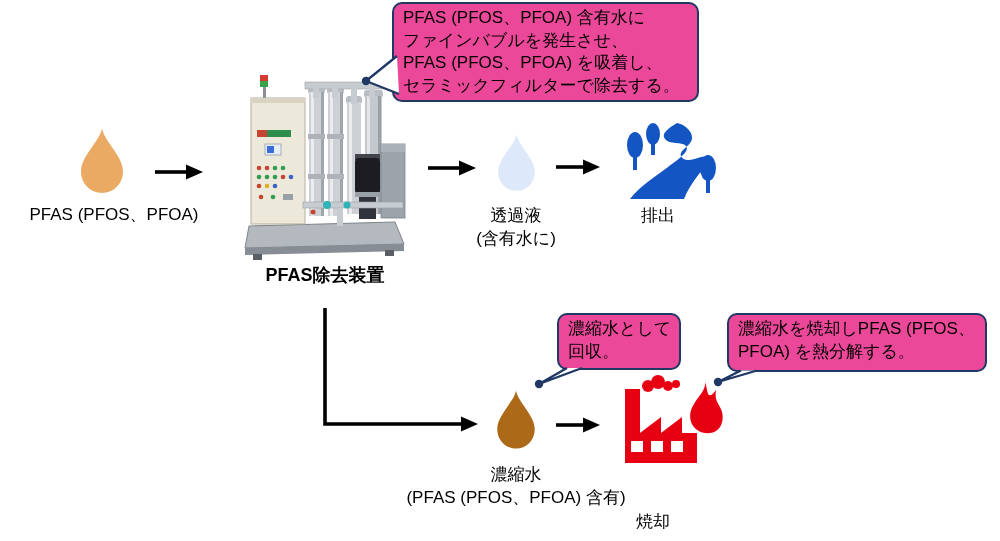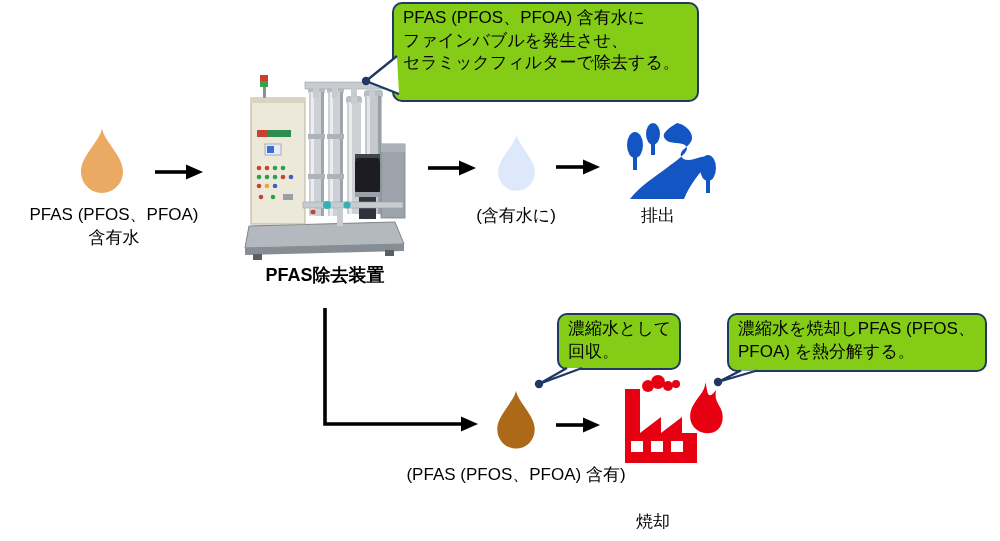--- a/index.html
+++ b/index.html
@@ -3,21 +3,21 @@
 <meta charset="utf-8">
 <style>
   html,body{margin:0;padding:0;background:#fff;}
   #canvas{
     position:relative;width:1000px;height:541px;background:#fff;overflow:hidden;
     font-family:"Liberation Sans","DejaVu Sans",sans-serif;color:#000;
   }
   .abs{position:absolute;}
   
   .callout{
-    position:absolute;box-sizing:border-box;background:#84cc16;
+    position:absolute;box-sizing:border-box;background:#ec4899;
     border:2.5px solid var(--callout_border);border-radius:10px;
     padding:3px 9px;z-index:3;white-space:nowrap;
   }
   .callout .line{font-size:17px;line-height:22.5px;}
   
   .node-label{position:absolute;text-align:center;z-index:2;}
   .node-label .line{font-size:17px;line-height:23px;white-space:nowrap;}
   .machine-label .line{font-size:18px;}
   
   .fill-source{fill:var(--drop_source);}
@@ -35,21 +35,20 @@
 </head>
 <body>
 
 <div id="canvas">
 
   <svg class="abs icon" style="left:74px;top:125px;" width="56" height="71" viewBox="0 0 64 78">
     <path class="fill-source" d="M32,2 C30,16 8,34 8,51 C8,66 19,76 32,76 C45,76 56,66 56,51 C56,34 34,16 32,2 Z"></path>
   </svg>
   <div class="node-label" style="left:14px;top:203px;width:200px;">
     <div class="line">PFAS (PFOS、PFOA)</div>
-    <div class="line">含有水</div>
   </div>
 
   <svg class="abs icon" style="left:243px;top:72px;" width="165" height="192" viewBox="0 0 165 192">
     <g>
       <polygon points="6,154 152,150 161,172 2,176" fill="#b4b9bf" stroke="#7e848c" stroke-width="1"></polygon>
       <polygon points="2,176 161,172 161,179 2,183" fill="#878d95"></polygon>
       <rect x="10" y="182" width="9" height="6" fill="#5a5f66"></rect>
       <rect x="142" y="178" width="9" height="6" fill="#5a5f66"></rect>
     </g>
     <g>
@@ -124,40 +123,42 @@
     </g>
   </svg>
   <div class="node-label machine-label" style="left:240px;top:264px;width:170px;font-weight:bold;">
     <div class="line">PFAS除去装置</div>
   </div>
 
   <svg class="abs icon" style="left:492px;top:129px;" width="49" height="67" viewBox="0 0 64 78">
     <path class="fill-permeate" d="M32,2 C30,16 8,34 8,51 C8,66 19,76 32,76 C45,76 56,66 56,51 C56,34 34,16 32,2 Z"></path>
   </svg>
   <div class="node-label" style="left:431px;top:204px;width:170px;">
+    <div class="line">透過液</div>
     <div class="line">(含有水に)</div>
   </div>
 
   <svg class="abs icon" style="left:620px;top:121px;" width="102" height="80" viewBox="0 0 102 80">
     <path class="fill-river" d="M57,2 C47,8 41,13 45,18 C49,24 62,20 66,25 C70,30 60,37 48,46 C36,55 20,65 10,78 L64,78 C70,63 80,52 87,43 C91,38 87,34 81,36 C73,39 63,41 61,35 C59,29 70,26 72,18 C73,10 64,3 57,2 Z"></path>
     <ellipse class="fill-river" cx="15" cy="24" rx="8" ry="13"></ellipse>
     <rect class="fill-river" x="13" y="36" width="4" height="13"></rect>
     <ellipse class="fill-river" cx="33" cy="13" rx="7" ry="11"></ellipse>
     <rect class="fill-river" x="31" y="23" width="4" height="11"></rect>
     <ellipse class="fill-river" cx="88" cy="47" rx="8" ry="13"></ellipse>
     <rect class="fill-river" x="86" y="59" width="4" height="13"></rect>
   </svg>
   <div class="node-label" style="left:606px;top:204px;width:104px;">
     <div class="line">排出</div>
   </div>
 
   <svg class="abs icon" style="left:491px;top:384px;" width="50" height="71" viewBox="0 0 64 78">
     <path class="fill-concentrate" d="M32,2 C30,16 8,34 8,51 C8,66 19,76 32,76 C45,76 56,66 56,51 C56,34 34,16 32,2 Z"></path>
   </svg>
   <div class="node-label" style="left:366px;top:463px;width:300px;">
+    <div class="line">濃縮水</div>
     <div class="line">(PFAS (PFOS、PFOA) 含有)</div>
   </div>
 
   <svg class="abs icon" style="left:615px;top:375px;" width="110" height="92" viewBox="0 0 110 92">
     <circle class="fill-factory" cx="33" cy="11" r="6"></circle>
     <circle class="fill-factory" cx="43" cy="7" r="7"></circle>
     <circle class="fill-factory" cx="53" cy="11" r="5"></circle>
     <circle class="fill-factory" cx="61" cy="9" r="4"></circle>
     <path class="fill-factory" d="M10,88 L10,14 L25,14 L25,58 L46,42 L46,58 L67,42 L67,58 L82,58 L82,88 Z"></path>
     <rect x="16" y="66" width="12" height="11" fill="#ffffff"></rect>
@@ -165,20 +166,21 @@
     <rect x="56" y="66" width="12" height="11" fill="#ffffff"></rect>
     <path class="fill-factory" d="M90,4 C92,15 84,20 79,29 C71,41 76,56 90,58 C103,60 110,49 107,37 C105,29 99,27 101,15 C96,22 93,22 92,15 C91,9 90,7 90,4 Z"></path>
   </svg>
   <div class="node-label" style="left:601px;top:463px;width:104px;margin-top:47px;">
     <div class="line">焼却</div>
   </div>
 
   <div class="callout" style="left:392px;top:2px;width:307px;height:100px;">
     <div class="line">PFAS (PFOS、PFOA) 含有水に</div>
     <div class="line">ファインバブルを発生させ、</div>
+    <div class="line">PFAS (PFOS、PFOA) を吸着し、</div>
     <div class="line">セラミックフィルターで除去する。</div>
   </div>
 
   <div class="callout" style="left:727px;top:313px;width:260px;height:59px;">
     <div class="line">濃縮水を焼却しPFAS (PFOS、</div>
     <div class="line">PFOA) を熱分解する。</div>
   </div>
 
   <div class="callout" style="left:557px;top:313px;width:124px;height:57px;">
     <div class="line">濃縮水として</div>

